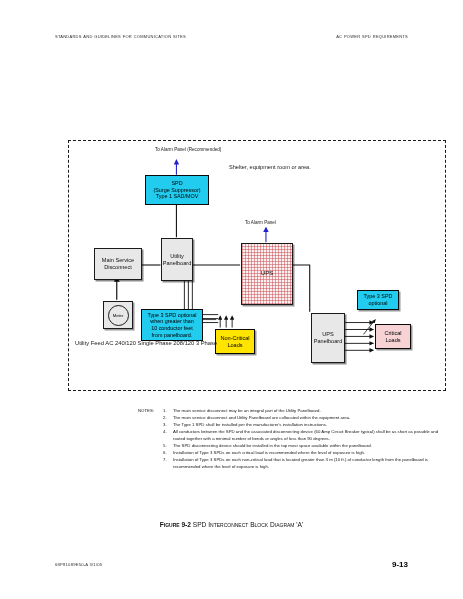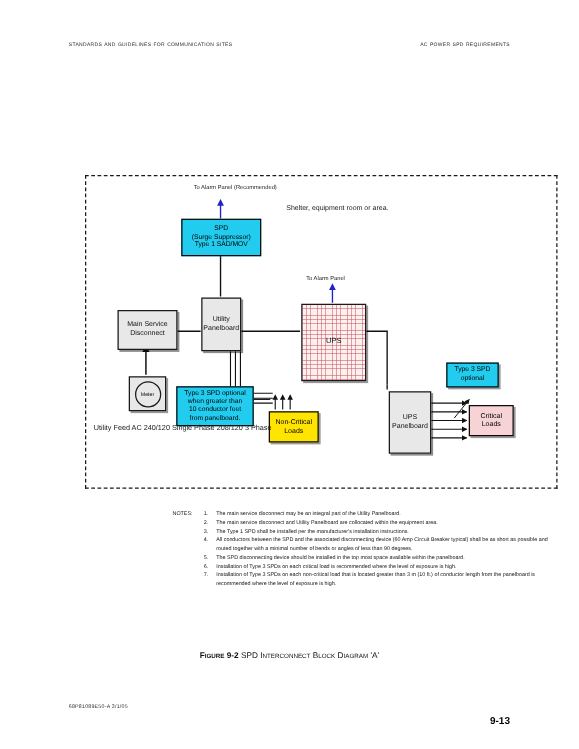--- a/index.html
+++ b/index.html
@@ -209,21 +209,20 @@
     font-size: 4.2px;
     color: #333;
     letter-spacing: 0.2px;
   }
   .ftr-right {
     position: absolute;
     right: 0; top: 0;
     font-size: 8px;
     font-weight: bold;
     color: #000;
-    margin-top: 12px;
   }
 </style>
 </head>
 <body>
 
 <div class="page-header">
   <div class="hdr-left">Standards and Guidelines for Communication Sites</div>
   <div class="hdr-right">AC Power SPD Requirements</div>
 </div>
 

